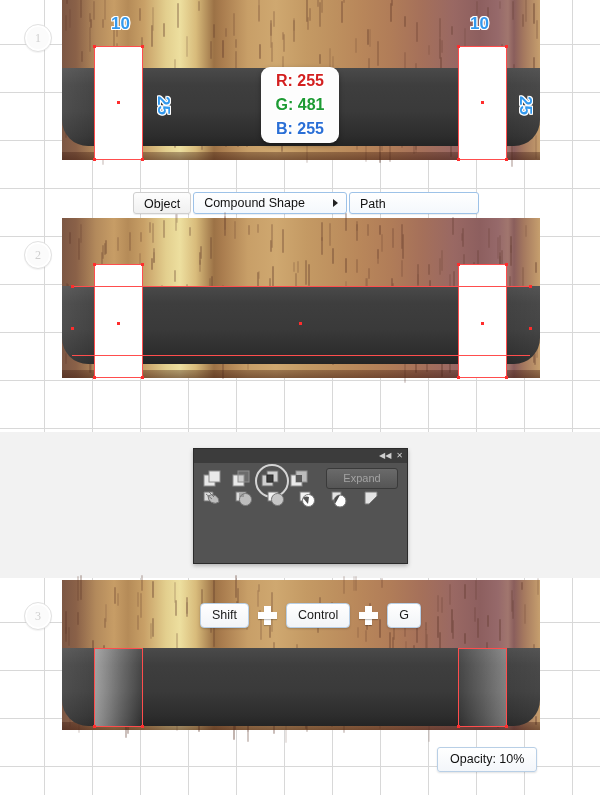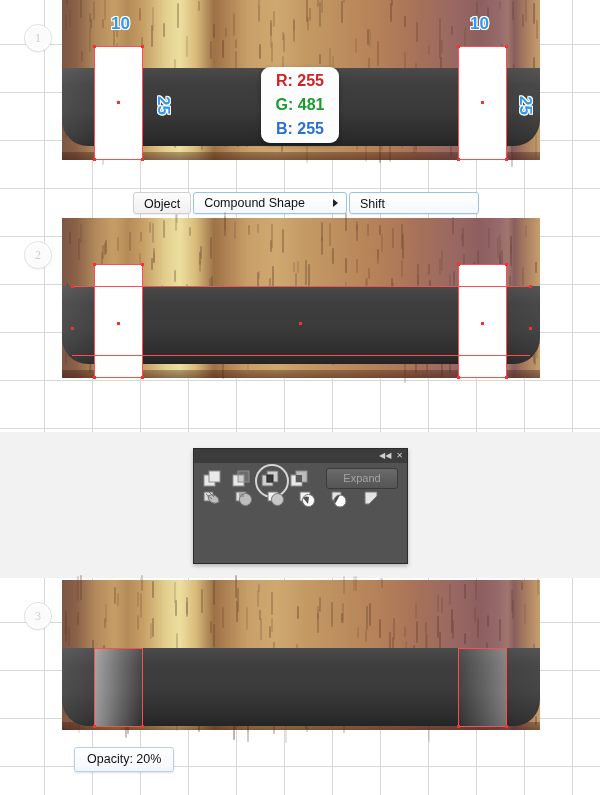--- a/index.html
+++ b/index.html
@@ -447,21 +447,21 @@
     <div class="rgb-g">G: 481</div>
     <div class="rgb-b">B: 255</div>
   </div>
 
   <div id="menu-strip">
     <div class="menu-item">Object</div>
     <div class="menu-item hl" id="menu-compound">
       <span>Compound Shape</span>
       <span class="caret"></span>
     </div>
-    <div class="menu-item hl" id="menu-make">Shift</div>
+    <div class="menu-item hl" id="menu-make">Path</div>
   </div>
 
   <div class="artboard" id="art2" style="left:62px;top:218px;width:478px;height:160px;">
     <div class="wood">
       <div class="grain" id="grain2">
           <i style="left:5px;top:66px;height:12px;opacity:0.64"></i>
           <i style="left:4px;top:65px;height:25px;opacity:0.50"></i>
           <i style="left:3px;top:135px;height:11px;opacity:0.43"></i>
           <i style="left:7px;top:80px;height:17px;opacity:0.32"></i>
           <i style="left:7px;top:14px;height:12px;opacity:0.65"></i>
@@ -1000,20 +1000,27 @@
     <div class="anchor" style="left:93px;top:725px;"></div>
     <div class="anchor" style="left:141px;top:725px;"></div>
     <div class="sel-line v" style="left:458px;top:648px;height:78px;"></div>
     <div class="sel-line v" style="left:506px;top:648px;height:78px;"></div>
     <div class="sel-line h" style="left:458px;top:648px;width:48px;"></div>
     <div class="sel-line h" style="left:458px;top:726px;width:48px;"></div>
     <div class="anchor" style="left:457px;top:725px;"></div>
     <div class="anchor" style="left:505px;top:725px;"></div>
   </div>
 
-
-  <div class="opacity-box" id="opacity-left">Opacity: 20%</div>
+  <div id="key-combo">
+    <span class="keycap">Shift</span>
+    <span class="plus"></span>
+    <span class="keycap">Control</span>
+    <span class="plus"></span>
+    <span class="keycap">G</span>
+  </div>
+
+  <div class="opacity-box" id="opacity-right">Opacity: 10%</div>
 
   <div class="step-badge" id="badge-1">1</div>
   <div class="step-badge" id="badge-2">2</div>
   <div class="step-badge" id="badge-3">3</div>
 
 </div>
 
 </body></html>

